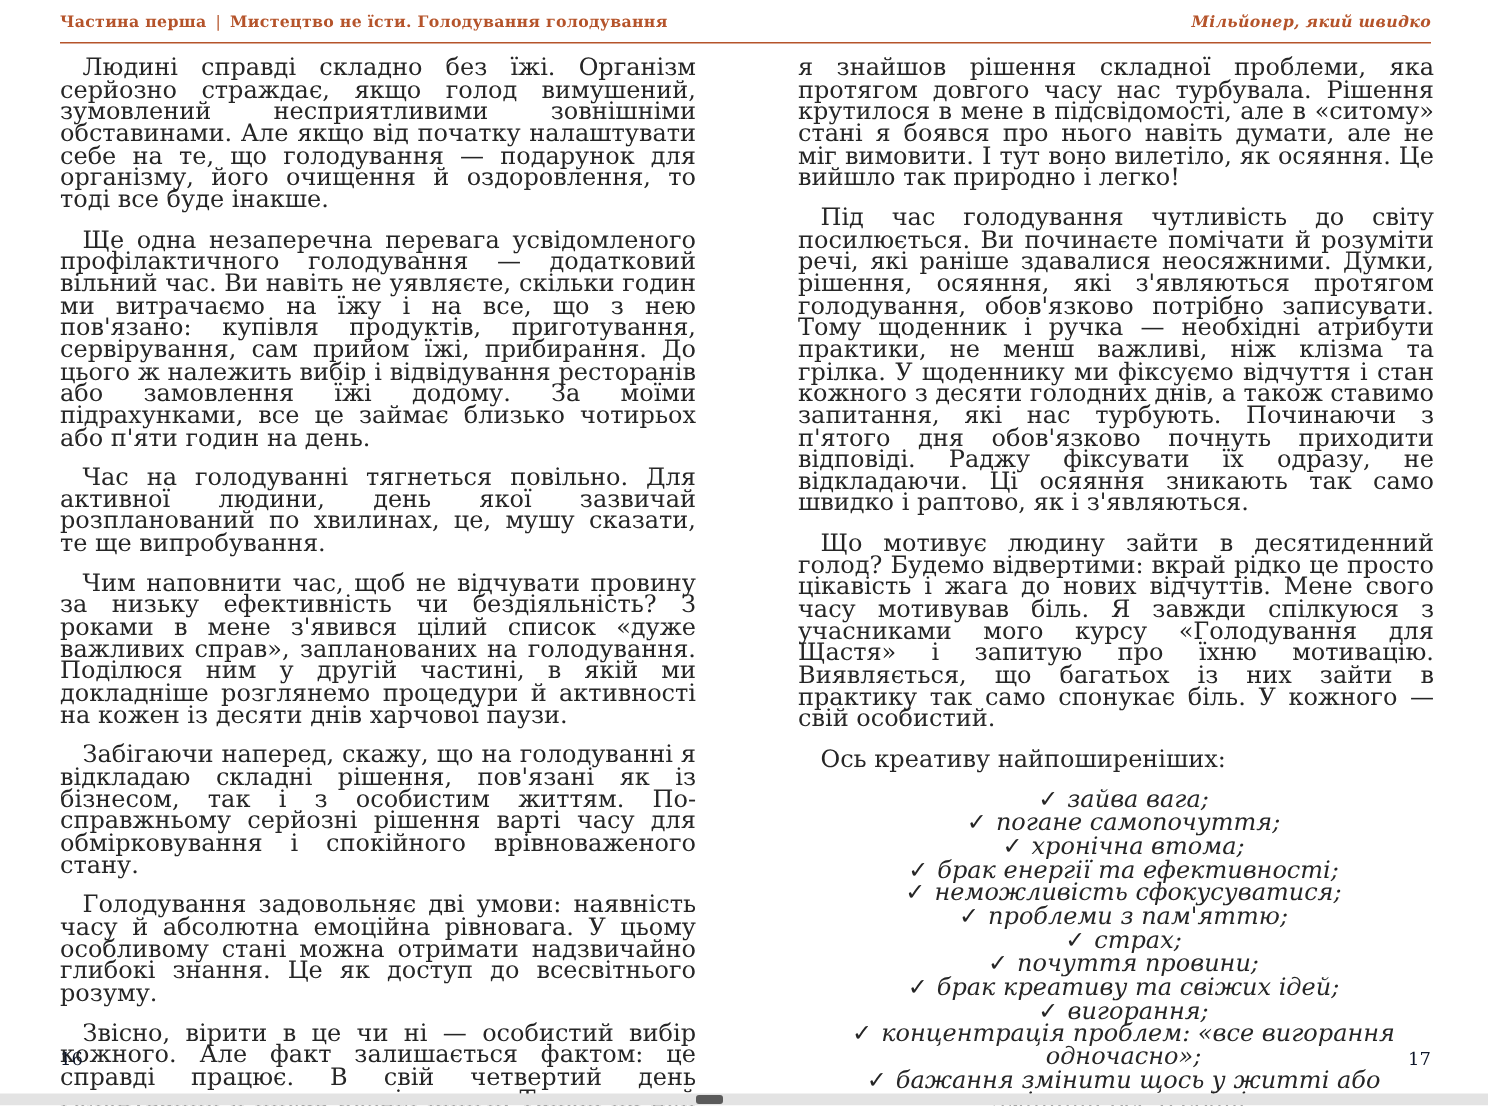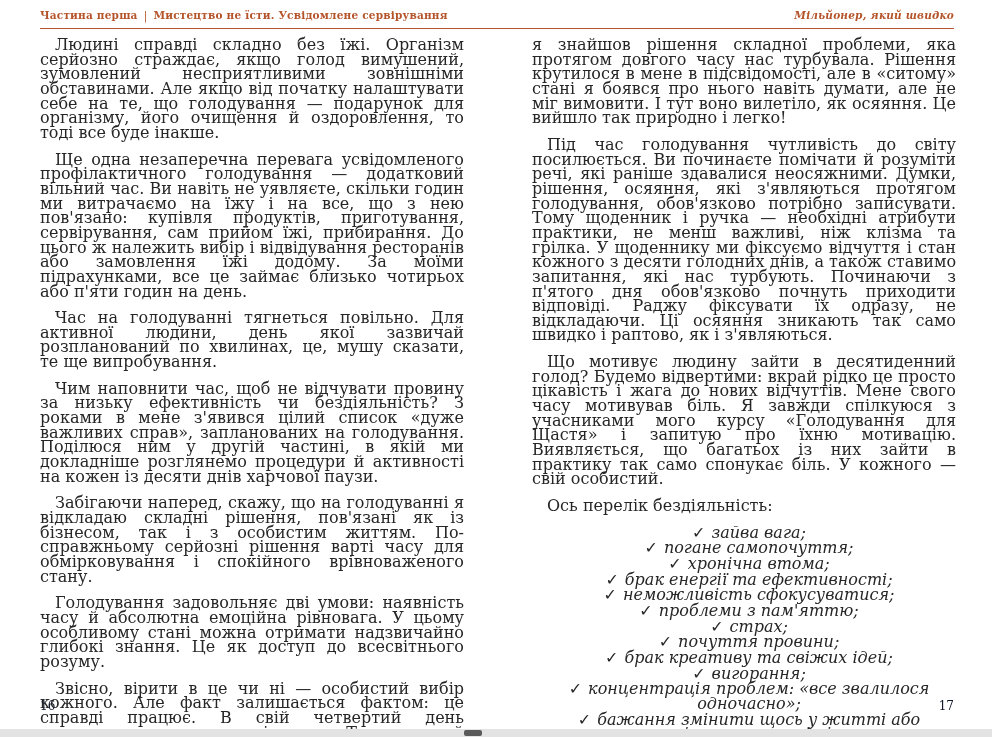--- a/index.html
+++ b/index.html
@@ -102,52 +102,52 @@
 </style>
 </head>
 <body>
 
 <div class="spread">
 
   <div class="running-header">
     <div class="hdr-left">
       <span class="hdr-part">Частина перша</span>
       <span class="hdr-sep">|</span>
-      <span class="hdr-title">Мистецтво не їсти. Усвідомлене сервірування</span>
+      <span class="hdr-title">Мистецтво не їсти. Голодування голодування</span>
     </div>
     <div class="hdr-right">Мільйонер, який швидко</div>
   </div>
 
   <div class="page page-left">
     <p>Людині справді складно без їжі. Організм серйозно страждає, якщо голод вимушений, зумовлений несприятливими зовнішніми обставинами. Але якщо від початку налаштувати себе на те, що голодування — подарунок для організму, його очищення й оздоровлення, то тоді все буде інакше.</p>
     <p>Ще одна незаперечна перевага усвідомленого профілактичного голодування — додатковий вільний час. Ви навіть не уявляєте, скільки годин ми витрачаємо на їжу і на все, що з нею пов'язано: купівля продуктів, приготування, сервірування, сам прийом їжі, прибирання. До цього ж належить вибір і відвідування ресторанів або замовлення їжі додому. За моїми підрахунками, все це займає близько чотирьох або п'яти годин на день.</p>
     <p>Час на голодуванні тягнеться повільно. Для активної людини, день якої зазвичай розпланований по хвилинах, це, мушу сказати, те ще випробування.</p>
     <p>Чим наповнити час, щоб не відчувати провину за низьку ефективність чи бездіяльність? З роками в мене з'явився цілий список «дуже важливих справ», запланованих на голодування. Поділюся ним у другій частині, в якій ми докладніше розглянемо процедури й активності на кожен із десяти днів харчової паузи.</p>
     <p>Забігаючи наперед, скажу, що на голодуванні я відкладаю складні рішення, пов'язані як із бізнесом, так і з особистим життям. По-справжньому серйозні рішення варті часу для обмірковування і спокійного врівноваженого стану.</p>
     <p>Голодування задовольняє дві умови: наявність часу й абсолютна емоційна рівновага. У цьому особливому стані можна отримати надзвичайно глибокі знання. Це як доступ до всесвітнього розуму.</p>
     <p>Звісно, вірити в це чи ні — особистий вибір кожного. Але факт залишається фактом: це справді працює. В свій четвертий день голодування я писав розділ книги. Також на цей день було спеціально заплановано три наради з командою топ-менеджерів. Ми не просто обмінювалися інформацією — ми будували стратегії на майбутнє. На одній з нарад</p>
   </div>
 
   <div class="page page-right">
     <p class="no-indent">я знайшов рішення складної проблеми, яка протягом довгого часу нас турбувала. Рішення крутилося в мене в підсвідомості, але в «ситому» стані я боявся про нього навіть думати, але не міг вимовити. І тут воно вилетіло, як осяяння. Це вийшло так природно і легко!</p>
     <p>Під час голодування чутливість до світу посилюється. Ви починаєте помічати й розуміти речі, які раніше здавалися неосяжними. Думки, рішення, осяяння, які з'являються протягом голодування, обов'язково потрібно записувати. Тому щоденник і ручка — необхідні атрибути практики, не менш важливі, ніж клізма та грілка. У щоденнику ми фіксуємо відчуття і стан кожного з десяти голодних днів, а також ставимо запитання, які нас турбують. Починаючи з п'ятого дня обов'язково почнуть приходити відповіді. Раджу фіксувати їх одразу, не відкладаючи. Ці осяяння зникають так само швидко і раптово, як і з'являються.</p>
     <p>Що мотивує людину зайти в десятиденний голод? Будемо відвертими: вкрай рідко це просто цікавість і жага до нових відчуттів. Мене свого часу мотивував біль. Я завжди спілкуюся з учасниками мого курсу «Голодування для Щастя» і запитую про їхню мотивацію. Виявляється, що багатьох із них зайти в практику так само спонукає біль. У кожного — свій особистий.</p>
-    <p class="list-intro">Ось перелік бездіяльність:</p>
+    <p class="list-intro">Ось креативу найпоширеніших:</p>
     <ul class="checklist">
       <li><span class="check">✓</span><span>зайва вага;</span></li>
       <li><span class="check">✓</span><span>погане самопочуття;</span></li>
       <li><span class="check">✓</span><span>хронічна втома;</span></li>
       <li><span class="check">✓</span><span>брак енергії та ефективності;</span></li>
       <li><span class="check">✓</span><span>неможливість сфокусуватися;</span></li>
       <li><span class="check">✓</span><span>проблеми з пам'яттю;</span></li>
       <li><span class="check">✓</span><span>страх;</span></li>
       <li><span class="check">✓</span><span>почуття провини;</span></li>
       <li><span class="check">✓</span><span>брак креативу та свіжих ідей;</span></li>
       <li><span class="check">✓</span><span>вигорання;</span></li>
-      <li><span class="check">✓</span><span>концентрація проблем: «все звалилося одночасно»;</span></li>
+      <li><span class="check">✓</span><span>концентрація проблем: «все вигорання одночасно»;</span></li>
       <li><span class="check">✓</span><span>бажання змінити щось у житті або змінити все в світі;</span></li>
       <li><span class="check">✓</span><span>харчової, що життя проходить повз;</span></li>
     </ul>
   </div>
 
   <div class="page-number left">16</div>
   <div class="page-number right">17</div>
 
   <div class="bottom-bar">
     <div class="handle"></div>

